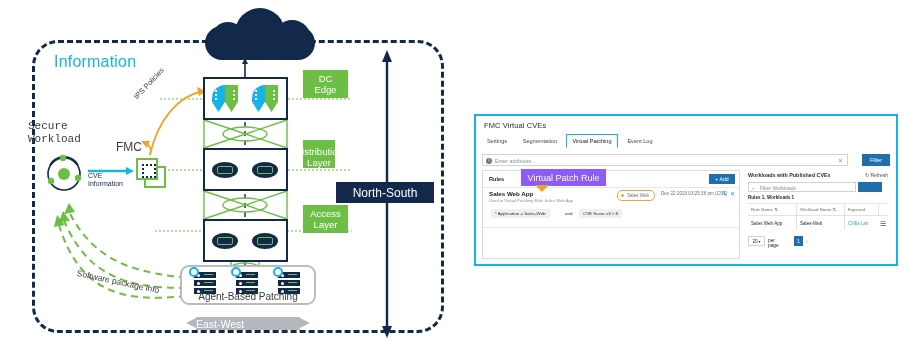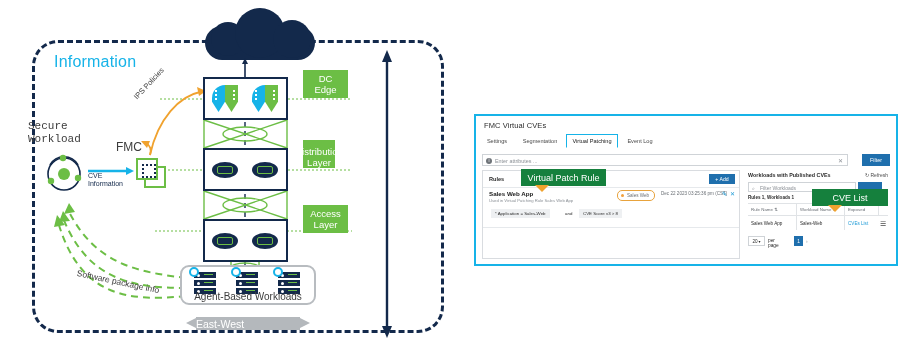--- a/index.html
+++ b/index.html
@@ -216,21 +216,21 @@
   }
   #pager-label{position:absolute;left:20px;top:2.3px;font-size:4.8px;color:#2b2b2b;}
   #pager-page{
     position:absolute;left:46px;top:0;width:9px;height:10px;background:#1f6fad;color:#fff;
     font-size:4.8px;display:flex;align-items:center;justify-content:center;
   }
   #pager-next{position:absolute;left:58px;top:2.2px;font-size:5px;color:#9aa0a6;}
 
   
   .callout{
-    position:absolute;background:#15803d;color:#ffffff;
+    position:absolute;background:#8b5cf6;color:#ffffff;
     display:flex;align-items:center;justify-content:center;
     font-size:9px;z-index:20;
   }
   .callout::after{
     content:"";position:absolute;bottom:-6px;left:14px;
     border-left:7px solid transparent;border-right:7px solid transparent;
     border-top:7px solid #f0a22e;
   }
   #callout-rule{left:521px;top:169px;width:85px;height:17px;}
   #callout-cve{left:812px;top:189px;width:76px;height:17px;}
@@ -363,20 +363,21 @@
     </div>
     <div class="greenlabel" id="lbl-dist">
       <span style="white-space:pre-line">Distribution
 Layer</span>
     </div>
     <div class="greenlabel" id="lbl-acc">
       <span style="white-space:pre-line">Access
 Layer</span>
     </div>
 
+    <div id="ns-badge">North-South</div>
 
     <div id="fmc-icon">
       <div class="sq-back"></div>
         <div class="sq-front">
           <div class="sq-inner"></div>
         </div>
     </div>
     <div id="fmc-text">FMC</div>
 
     <div id="sw-text" style="white-space:pre-line">Secure
@@ -425,21 +426,21 @@
         <div class="st" style="top:8px">
           <b></b>
           <i></i>
         </div>
         <div class="st" style="top:16px">
           <b></b>
           <i></i>
         </div>
       <div class="gear"></div>
     </div>
-    <div id="wl-text">Agent-Based Workloads</div>
+    <div id="wl-text">Agent-Based Patching</div>
 
     <div id="ew-bar"></div>
     <div id="ew-text">East-West</div>
   </div>
 
   <div id="ui-panel">
 
     <div id="ui-title">FMC Virtual CVEs</div>
 
     <div id="ui-tabbar">
@@ -510,15 +511,14 @@
           <div id="pager-label">per page</div>
           <div id="pager-page">1</div>
           <div id="pager-next">›</div>
         </div>
       </div>
 
     </div>
   </div>
 
   <div class="callout" id="callout-rule">Virtual Patch Rule</div>
-  <div class="callout" id="callout-cve">CVE List</div>
 
 </div>
 
 </body></html>

